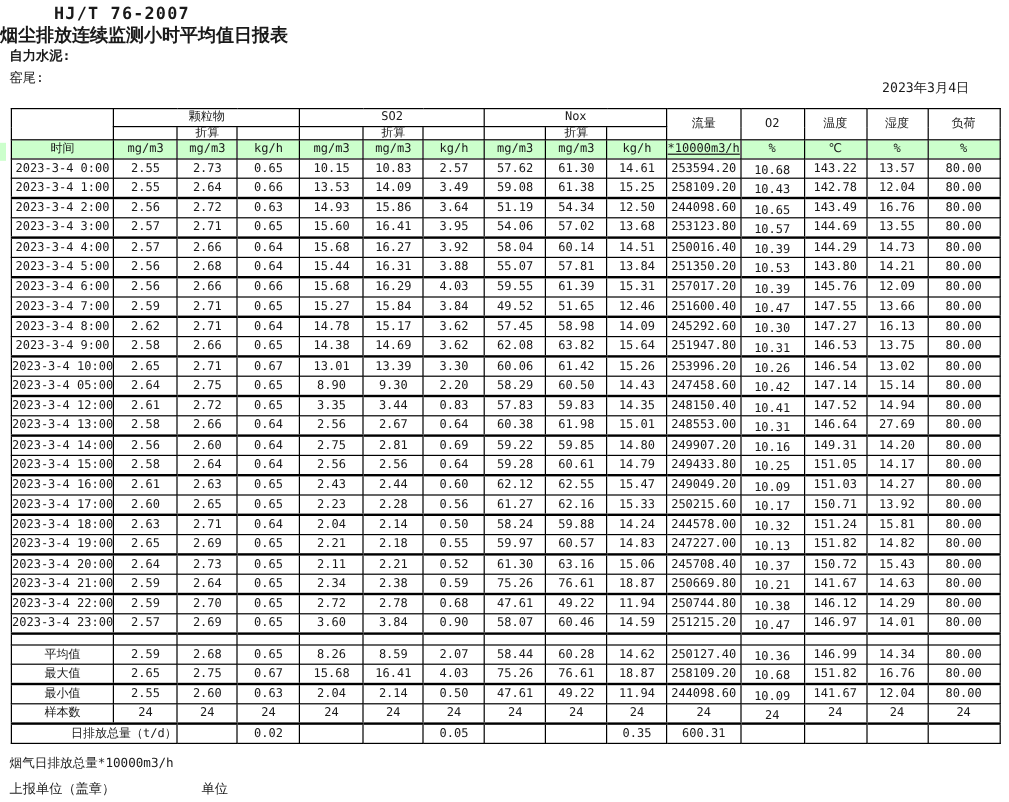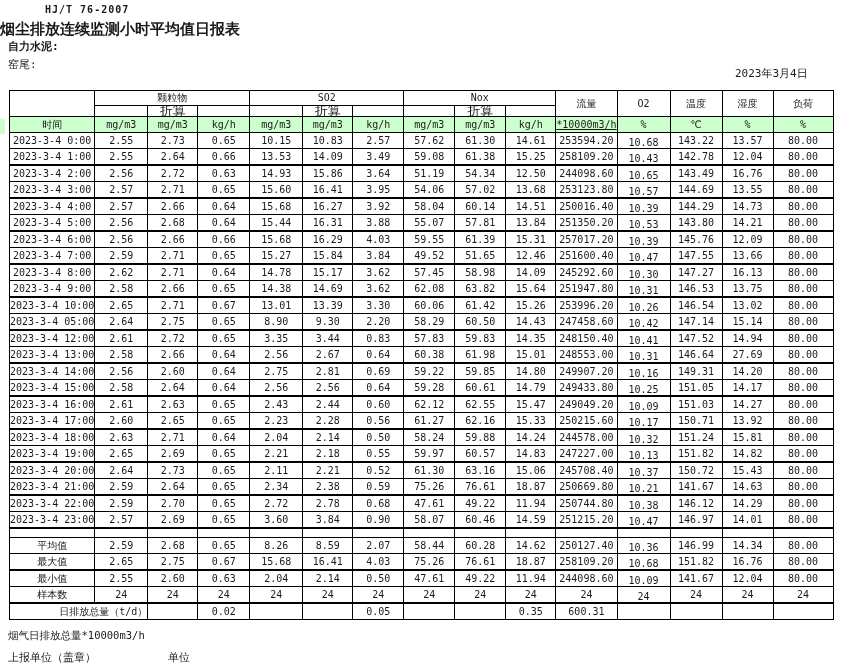--- a/index.html
+++ b/index.html
@@ -1,34 +1,34 @@
 <!DOCTYPE html>
 <html><head>
 <meta charset="utf-8">
 <style>
   html,body{margin:0;padding:0;}
   body{
     width:841px;height:668px;background:#ffffff;position:relative;
     font-family:"DejaVu Sans Mono","DejaVu Sans","Liberation Sans",sans-serif;
     color:#1a1a1a;overflow:hidden;
   }
-  .std{position:absolute;left:10px;top:4px;font-size:10px;font-weight:bold;letter-spacing:1px;padding-left:35px;}
+  .std{position:absolute;left:10px;top:4px;font-size:14px;font-weight:bold;letter-spacing:1px;padding-left:35px;}
   .title{position:absolute;left:0;top:20px;width:660px;text-align:left;font-size:15px;font-weight:bold;}
   .company{position:absolute;left:8px;top:39px;font-size:11px;font-weight:bold;}
   .kiln{position:absolute;left:8px;top:57px;font-size:11px;font-weight:normal;}
   .date{position:absolute;left:735px;top:66px;font-size:11px;}
   .green-mark{position:absolute;left:0;top:119px;width:5px;height:15px;background:#ccffcc;}
   table{position:absolute;left:9px;top:90px;border-collapse:collapse;table-layout:fixed;padding-left:10px;}
   td{
     border:1px solid #000;text-align:center;vertical-align:middle;
     height:15px;line-height:14px;font-size:10px;padding:0;
     overflow:hidden;white-space:nowrap;
   }
   thead .grp td{height:14px;}
-  thead .sub td{height:10px;line-height:10px;font-size:13px;}
+  thead .sub td{height:10px;line-height:10px;font-size:10px;}
   thead .units td{height:15px;background:#ccffcc;}
   tbody#data-rows tr:nth-child(even) td{border-bottom-width:2px;}
   tbody#summary-rows tr.srow:nth-child(odd) td{border-bottom-width:2px;}
   td.o2{vertical-align:bottom;line-height:11px;}
   tr.spacer td{height:8px;}
   td.total-label{text-align:right;padding-left:3px;}
   .note{position:absolute;left:8px;top:629px;font-size:10.5px;}
   .footer-a{position:absolute;left:8px;top:650px;font-size:11px;}
   .footer-b{position:absolute;left:168px;top:650px;font-size:11px;}
 </style>

